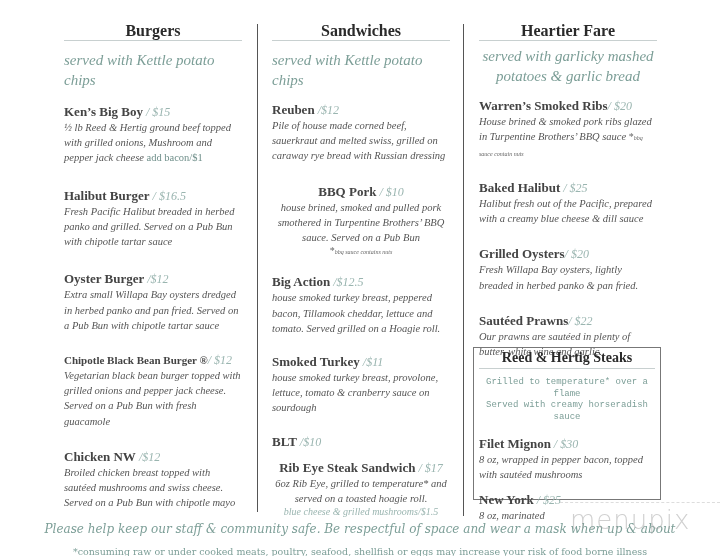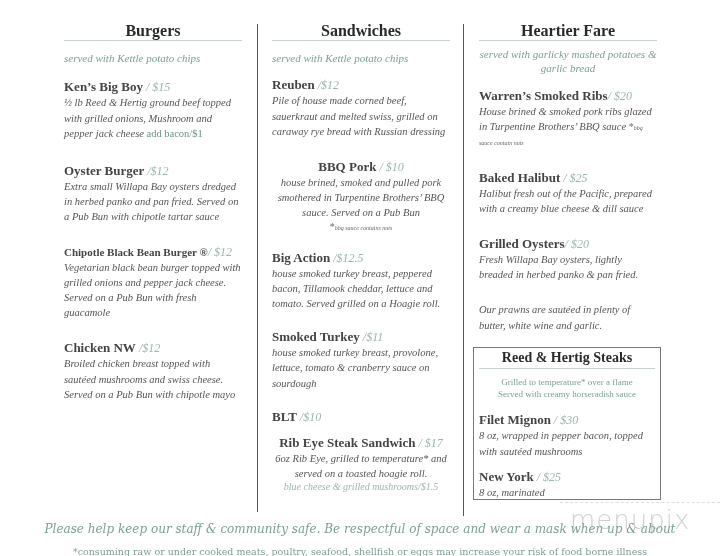--- a/index.html
+++ b/index.html
@@ -2,36 +2,36 @@
 <html><head>
 <meta charset="utf-8">
 <style>
   * { box-sizing: border-box; margin: 0; padding: 0; }
   html, body { width: 720px; height: 556px; background: #ffffff; overflow: hidden; }
   body { position: relative; font-family: "DejaVu Serif", "Liberation Serif", serif; color: #4a4a4a; }
 
   .vline { position: absolute; width: 1px; background: #555; }
   .col { position: absolute; top: 22px; }
   .col-title { font-family: "Liberation Serif", serif; font-weight: bold; font-size: 16px; color: #2a2a2a; text-align: center; border-bottom: 1px solid #c8d0d0; }
-  .col-sub { font-family: "Liberation Serif", serif; font-style: italic; font-size: 11px; color: #7c9e97; margin-top: 10px; line-height: 1.3; }
+  .col-sub { font-family: "Liberation Serif", serif; font-style: italic; font-size: 15px; color: #7c9e97; margin-top: 10px; line-height: 1.3; }
   .col-sub.center { text-align: center; }
 
   .item { margin-top: 16px; }
   .item-head { font-family: "Liberation Serif", serif; font-weight: bold; font-size: 13px; color: #444; white-space: nowrap; }
   .item-head.small { font-size: 11px; }
   .price { font-family: Liberation Serif, serif; font-weight: normal; font-style: italic; color: #9ab5b0; font-size: 12px; }
   .desc { font-family: "Liberation Serif", serif; font-style: italic; font-size: 10.5px; line-height: 1.45; color: #555; }
   .desc .addon { font-style: normal; color: #6f8f8a; }
   .note { font-family: "Liberation Serif", serif; font-style: italic; font-size: 6px; color: #666; }
   .note .star { font-size: 10px; font-style: normal; }
   .addon-line { font-family: "Liberation Serif", serif; font-style: italic; font-size: 10px; color: #9ab5b0; }
 
   .steak-box { position: absolute; left: 473px; top: 347px; width: 188px; height: 153px; border: 1px solid #777; padding: 2px 5px; }
   .steak-title { font-family: "Liberation Serif", serif; font-weight: bold; font-size: 14px; color: #2a2a2a; text-align: center; padding-bottom: 2px; border-bottom: 1px solid #c8d0d0; }
-  .steak-sub { font-family: Liberation Serif, serif; font-size: 9px; color: #7c9e97; text-align: center; line-height: 1.3; margin-top: 8px; }
+  .steak-sub { font-family: Liberation Mono, monospace; font-size: 9px; color: #7c9e97; text-align: center; line-height: 1.3; margin-top: 8px; }
 
   .footer { position: absolute; left: 0; width: 720px; text-align: center; }
   .footer1 { top: 522px; font-family: "DejaVu Serif", serif; font-style: italic; font-size: 12px; color: #7c9e97; }
   .footer2 { top: 546px; font-family: "DejaVu Serif", serif; font-size: 9.5px; color: #7c9e97; }
 
   .watermark { position: absolute; left: 570px; top: 505px; font-family: "DejaVu Sans", sans-serif; font-size: 26px; color: rgba(170,170,170,0.55); letter-spacing: 1px; font-weight: 300; }
   .dash { position: absolute; left: 560px; top: 502px; width: 160px; border-top: 1px dashed #ddd; }
 </style>
 </head>
 <body>
@@ -41,20 +41,24 @@
 
 <div class="col" style="left:64px; width:178px;">
   <div class="col-title">Burgers</div>
   <div class="col-sub">served with Kettle potato chips</div>
 
   <div class="item" style="margin-top:14px;">
     <div class="item-head"><span>Ken’s Big Boy</span><span class="price"> / $15</span></div>
     <div class="desc"><span>½ lb Reed &amp; Hertig ground beef topped with grilled onions, Mushroom and pepper jack cheese </span><span class="addon">add bacon/$1</span></div>
   </div>
 
+  <div class="item" style="margin-top:22px;">
+    <div class="item-head"><span>Halibut Burger</span><span class="price"> / $16.5</span></div>
+    <div class="desc">Fresh Pacific Halibut breaded in herbed panko and grilled.  Served on a Pub Bun with chipotle tartar sauce</div>
+  </div>
 
   <div class="item" style="margin-top:22px;">
     <div class="item-head"><span>Oyster Burger</span><span class="price"> /$12</span></div>
     <div class="desc">Extra small Willapa Bay oysters dredged in herbed panko and pan fried.  Served on a Pub Bun with chipotle tartar sauce</div>
   </div>
 
   <div class="item" style="margin-top:20px;">
     <div class="item-head small"><span>Chipotle Black Bean Burger ®</span><span class="price">/ $12</span></div>
     <div class="desc">Vegetarian black bean burger topped with grilled onions and pepper jack cheese.  Served on a Pub Bun with fresh guacamole</div>
   </div>
@@ -114,20 +118,21 @@
     <div class="item-head"><span>Baked Halibut</span><span class="price"> / $25</span></div>
     <div class="desc">Halibut fresh out of the Pacific, prepared with a creamy blue cheese &amp; dill sauce</div>
   </div>
 
   <div class="item" style="margin-top:20px;">
     <div class="item-head"><span>Grilled Oysters</span><span class="price">/ $20</span></div>
     <div class="desc">Fresh Willapa Bay oysters, lightly breaded in herbed panko &amp; pan fried.</div>
   </div>
 
   <div class="item" style="margin-top:20px;">
+    <div class="item-head"><span>Sautéed Prawns</span><span class="price">/ $22</span></div>
     <div class="desc">Our prawns are sautéed in plenty of butter, white wine and garlic.</div>
   </div>
 </div>
 
 <div class="steak-box">
   <div class="steak-title">Reed &amp; Hertig Steaks</div>
   <div class="steak-sub">
     <div>Grilled to temperature* over a flame</div>
     <div>Served with creamy horseradish sauce</div>
   </div>

